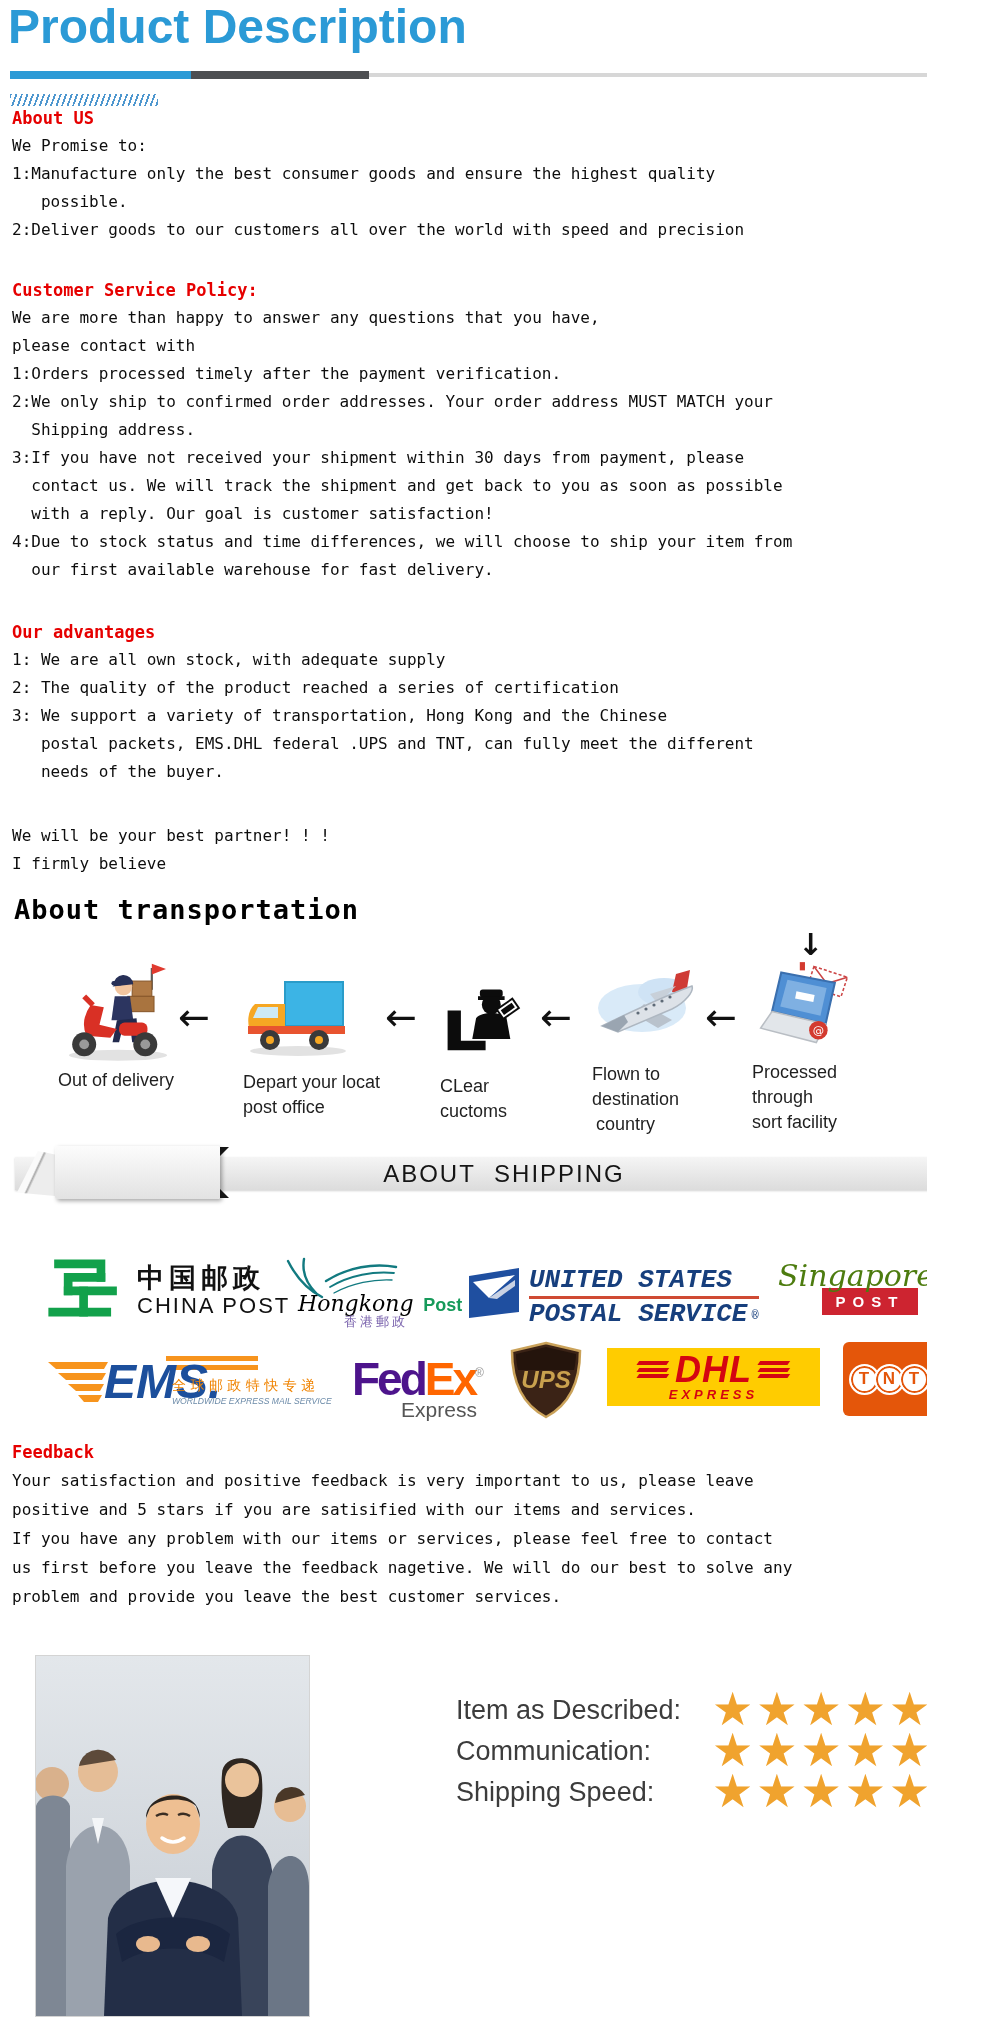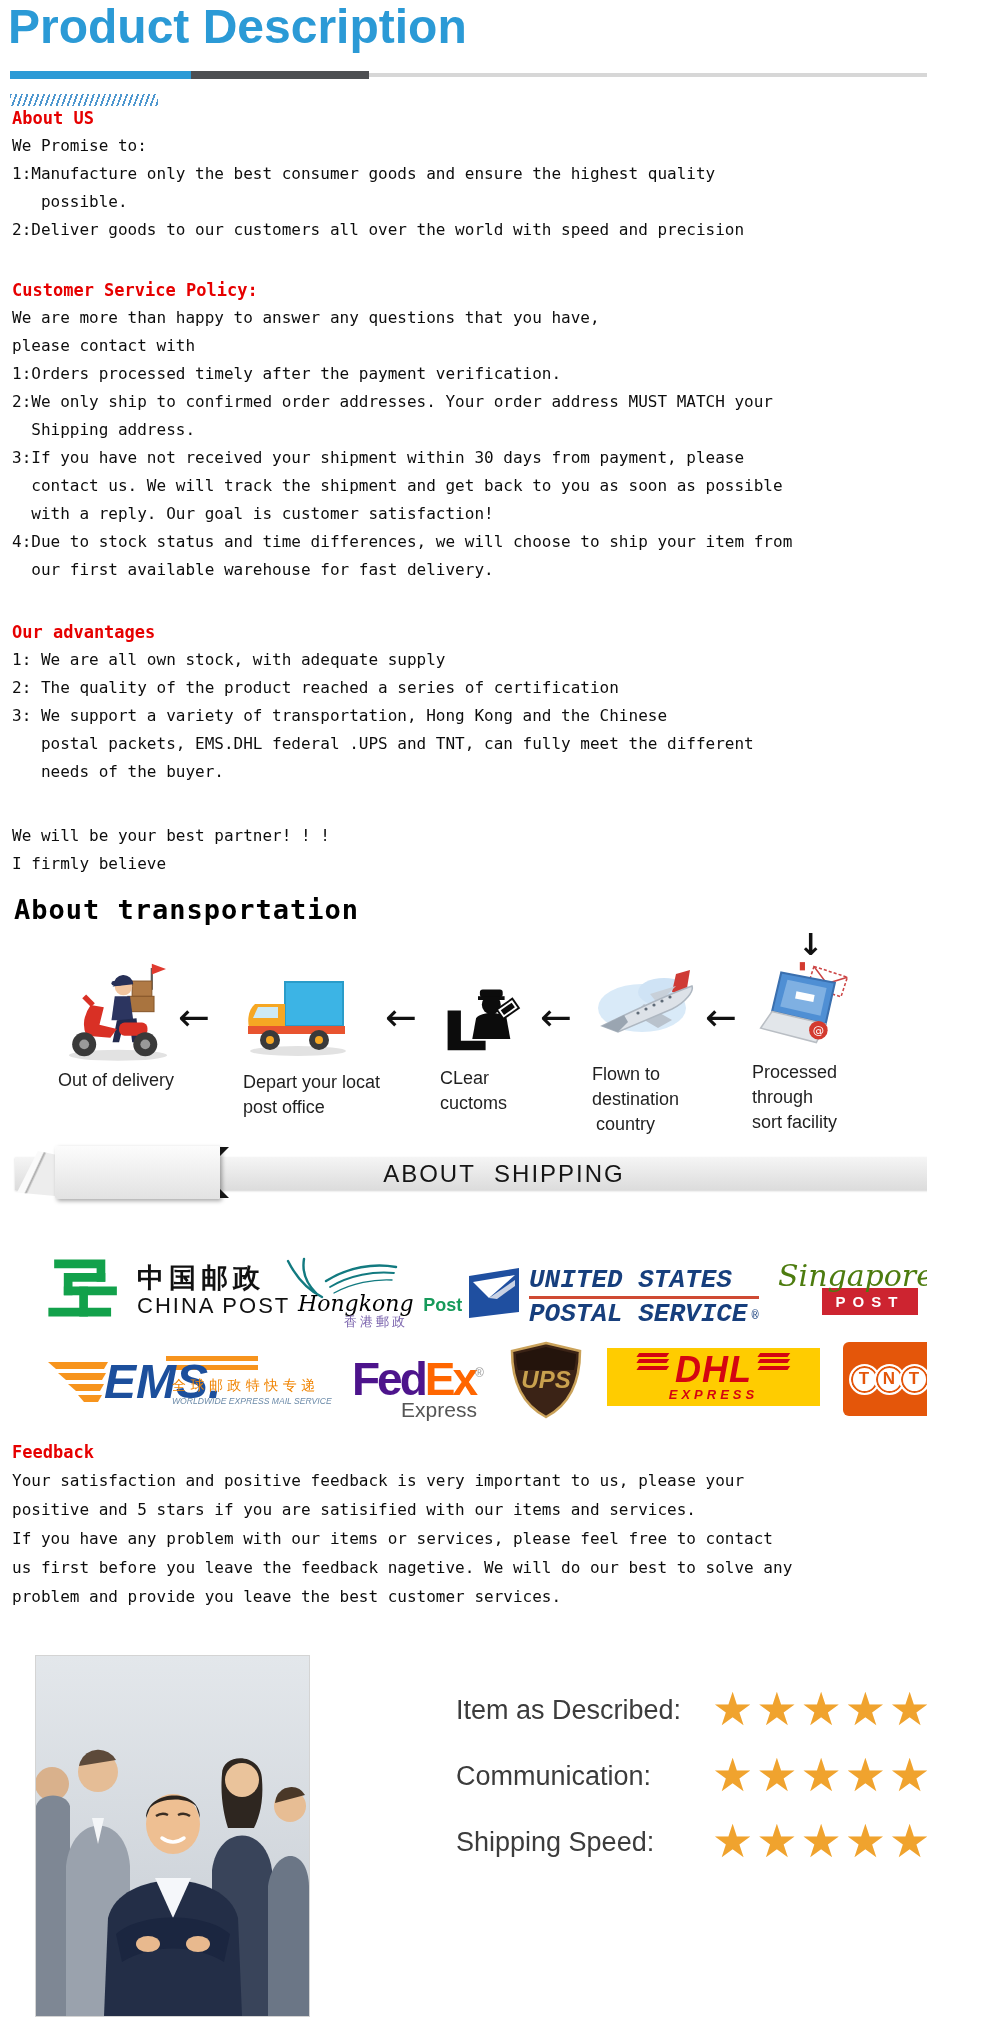--- a/index.html
+++ b/index.html
@@ -75,38 +75,38 @@
 
   .ems{left:38px;top:1348px;width:300px;height:66px;}
   .fx{left:352px;top:1350px;font-family:"Liberation Sans",sans-serif;font-weight:bold;}
   .fx1{font-size:46px;line-height:46px;letter-spacing:-3px;}
   .fed{color:#4d148c;} .ex{color:#ff6600;}
   .fxreg{font-size:12px;color:#999;vertical-align:18px;font-weight:normal;}
   .fxsub{text-align:right;font-size:21px;color:#555;font-weight:normal;margin-top:-4px;padding-right:4px;}
   .ups{left:505px;top:1340px;}
   .dhl{left:607px;top:1348px;width:213px;height:58px;background:#ffcc00;display:flex;flex-direction:column;
        justify-content:center;align-items:center;}
-  .dhlrow{display:flex;gap:7px;}
+  .dhlrow{display:flex;align-items:center;gap:7px;}
   .dashcol{display:flex;flex-direction:column;gap:3px;}
   .dash{width:30px;height:3.5px;background:#d40511;transform:skewX(-35deg);}
   .dhltxt{font-family:"Liberation Sans",sans-serif;font-style:italic;font-weight:900;font-size:36px;
           line-height:34px;color:#d40511;letter-spacing:1px;}
   .dhlsub{font-family:"Liberation Sans",sans-serif;font-style:italic;font-weight:bold;font-size:13px;
           color:#d40511;letter-spacing:4px;margin-top:0px;}
   .tnt{left:843px;top:1342px;width:92px;height:74px;background:#e4560a;border-radius:6px;
        display:flex;align-items:center;justify-content:center;}
   .tc{width:27px;height:27px;border-radius:50%;background:#fff;color:#e4560a;
       font-family:"Liberation Sans",sans-serif;font-weight:bold;font-size:17px;
       display:flex;align-items:center;justify-content:center;margin:0 -3px;border:2px solid #fff;
       box-shadow:0 0 0 2px #e4560a inset;}
 
   
   .photo{position:absolute;left:35px;top:1655px;width:275px;height:362px;border:1px solid #d4d4d4;
          box-sizing:border-box;background:#dfe3e7;}
-  .ratings{position:absolute;left:456px;top:1692px;display:flex;flex-direction:column;gap:30px;}
+  .ratings{position:absolute;left:456px;top:1692px;display:flex;flex-direction:column;gap:5px;}
   .rrow{position:relative;height:36px;width:530px;}
   .rlabel{font-family:"Liberation Sans",sans-serif;font-size:27px;color:#3c3c3c;line-height:36px;}
   .rstars{position:absolute;left:256px;top:-6px;font-family:"DejaVu Sans",sans-serif;font-size:46px;
           line-height:46px;color:#f0a32e;letter-spacing:3px;white-space:nowrap;}
 </style>
 </head>
 <body>
 
 <div class="page">
 
@@ -221,21 +221,21 @@
       <path d="M8,36 h14 v32 h26 v10 H8 z" fill="#0c0c0c"></path>
       <circle cx="54" cy="30" r="10" fill="#0c0c0c"></circle>
       <rect x="42" y="14" width="24" height="8" rx="3" fill="#0c0c0c"></rect>
       <rect x="40" y="21" width="28" height="4" fill="#0c0c0c"></rect>
       <path d="M38,44 C44,37 64,37 70,44 L74,66 L34,66 Z" fill="#0c0c0c"></path>
       <g transform="rotate(-35 70 34)">
         <rect x="60" y="28" width="22" height="14" fill="#0c0c0c"></rect>
         <rect x="63" y="31" width="16" height="8" fill="none" stroke="#fff" stroke-width="2"></rect>
       </g>
     </svg>
-    <div class="slabel" style="">
+    <div class="slabel" style="margin-top:8px">
       <div>CLear cuctoms</div>
       <div></div>
     </div>
   </div>
 
   <div class="harrow" style="left:540px">←</div>
 
   <div class="step" style="left:592px;top:962px;width:140px">
     <svg width="112" height="96" viewBox="0 0 112 92">
       <ellipse cx="50" cy="44" rx="44" ry="24" fill="#d9eaf8"></ellipse>
@@ -393,21 +393,21 @@
 
   <span class="tc">T</span>
       <span class="tc">N</span>
       <span class="tc">T</span>
     </div>
 
   <div class="tsec fb" style="top:1438px">
     <h2>Feedback</h2>
     <div>
 
-    <div class="tline">Your satisfaction and positive feedback is very important to us, please your</div>
+    <div class="tline">Your satisfaction and positive feedback is very important to us, please leave</div>
         <div class="tline">positive and 5 stars if you are satisified with our items and services.</div>
         <div class="tline">If you have any problem with our items or services, please feel free to contact</div>
         <div class="tline">us first before you leave the feedback nagetive. We will do our best to solve any</div>
         <div class="tline">problem and provide you leave the best customer services.</div>
       </div>
   </div>
 
   <div class="photo">
     <svg width="273" height="360" viewBox="0 0 273 360" preserveAspectRatio="none">
       <defs>

